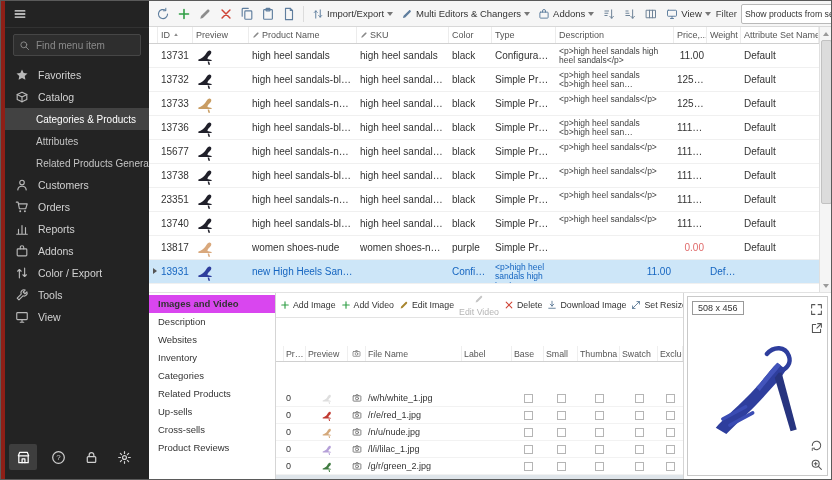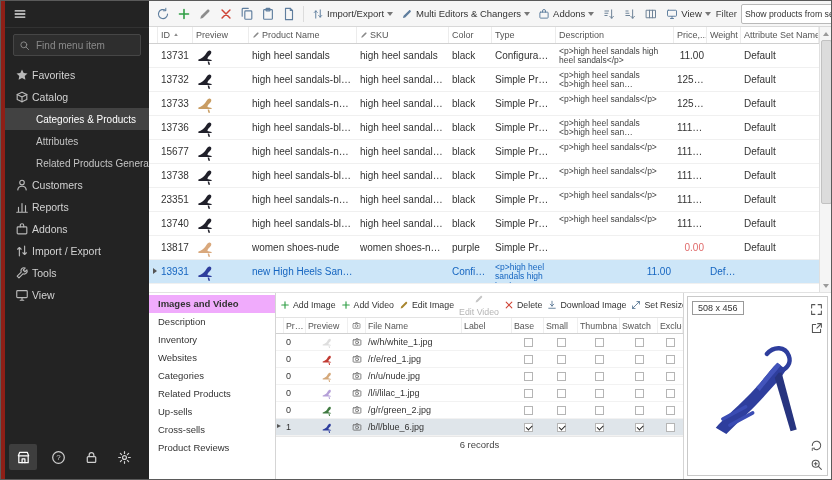--- a/index.html
+++ b/index.html
@@ -12,21 +12,21 @@
            padding-left:4px;box-sizing:border-box;}
   .sb-top{height:26px;flex:none;display:flex;align-items:center;padding-left:8px;border-bottom:1px solid #323232;}
   .sb-top .icn{color:#e8e8e8;}
   .sb-search{margin:6px 8px 4px 8px;height:20px;flex:none;background:#2e2e2e;border:1px solid #464646;border-radius:2px;
              display:flex;align-items:center;padding:0 5px;gap:4px;}
   .sb-search .icn{width:11px;height:11px;color:#8f8f8f;}
   .sb-search input{flex:1;min-width:0;background:transparent;border:none;outline:none;color:#ddd;font-size:10px;
                    font-family:"Liberation Sans",sans-serif;}
   .sb-search input::placeholder{color:#8a8a8a;}
   .sb-menu{flex:1;overflow:hidden;padding-top:4px;}
-  .sb-item{height:22px;display:flex;align-items:center;gap:3px;padding-left:10px;font-size:10.5px;color:#d2d2d2;
+  .sb-item{height:22px;display:flex;align-items:center;gap:9px;padding-left:10px;font-size:10.5px;color:#d2d2d2;
            white-space:nowrap;overflow:hidden;cursor:default;}
   .sb-item .icn{width:14px;height:14px;color:#b9b9b9;flex:none;}
   .sb-item.child{padding-left:31px;font-size:10px;color:#c4c4c4;}
   .sb-item.selected{background:#424242;color:#ffffff;}
   .sb-footer{flex:none;height:36px;display:flex;align-items:center;justify-content:space-between;padding:0 12px 4px 4px;}
   .sb-foot-btn{width:24px;height:24px;display:flex;align-items:center;justify-content:center;background:none;border:none;
                color:#cfcfcf;padding:0;}
   .sb-foot-btn .icn{width:15px;height:15px;}
   .sb-foot-btn.active{background:#3e3e3e;border-radius:2px;color:#fff;width:28px;height:26px;}
 
@@ -78,23 +78,23 @@
   .vs-down::after{content:"";border:3px solid transparent;border-top:4px solid #9a9a9a;margin-top:2px;}
   .vs-thumb{position:absolute;top:13px;left:1px;width:9px;height:162px;background:#dcdcdc;border:1px solid #c2c2c2;border-radius:2px;}
 
   .statusbar{height:18px;flex:none;line-height:17px;font-size:9.5px;color:#444;background:#fbfbfb;
              border-bottom:1px solid #d8d8d8;padding-left:100px;box-sizing:border-box;}
 
   
   .bottom{flex:1;min-height:0;display:flex;}
   .tabs{width:127px;flex:none;border-right:1px solid #d5d5d5;background:#fff;padding-top:2px;box-sizing:border-box;overflow:hidden;}
   .tab{height:18px;line-height:18px;padding:0 9px;font-size:9.5px;color:#333;white-space:nowrap;overflow:hidden;cursor:default;}
-  .tab.active{background:#f0abfc;font-weight:bold;}
-
-  .dcenter{width:408px;flex:none;display:flex;flex-direction:column;border-right:1px solid #d5d5d5;box-sizing:border-box;min-width:0;background:#fff;}
+  .tab.active{background:#d946ef;font-weight:bold;}
+
+  .dcenter{width:408px;flex:none;display:flex;flex-direction:column;border-right:1px solid #d5d5d5;box-sizing:border-box;min-width:0;background:#fff;gap:28px;}
   .dc-toolbar{height:24px;flex:none;display:flex;align-items:center;gap:5px;padding:0 4px;border-bottom:1px solid #e3e3e3;
               overflow:hidden;white-space:nowrap;}
   .dc-btn{display:inline-flex;align-items:center;gap:3px;background:none;border:none;padding:0;font-size:8.8px;color:#333;
           font-family:inherit;flex:none;}
   .dc-btn .icn{width:10px;height:10px;}
   .dc-btn.disabled{color:#b5b5b5;flex-direction:column;}
   .dc-btn.disabled .icn{color:#c5c5c5 !important;}
 
   .bgrid-head,.brow{display:grid;grid-template-columns:8px 22px 42px 18px 96px 50px 32px 34px 42px 38px minmax(0,1fr);align-items:center;}
   .bgrid-head{height:15px;flex:none;border-bottom:1px solid #d0d0d0;}
@@ -193,20 +193,30 @@
         <div class="sb-item">
           <span class="icn">
             <svg viewBox="0 0 16 16" fill="none" stroke="currentColor" stroke-width="1.3" stroke-linecap="round" stroke-linejoin="round">
               <circle cx="8" cy="5.2" r="2.6"></circle>
               <path d="M3.2 13.5c.3-2.7 2.3-4.1 4.8-4.1s4.5 1.4 4.8 4.1"></path>
             </svg>
           </span>
           <span>Customers</span>
         </div>
 
+        <div class="sb-item">
+          <span class="icn">
+            <svg viewBox="0 0 16 16" fill="none" stroke="currentColor" stroke-width="1.3" stroke-linecap="round" stroke-linejoin="round">
+              <path d="M1.5 2.5h2L5 10h7.2l1.8-5.5H4.2"></path>
+              <circle cx="6" cy="12.8" r="1.1" fill="currentColor" stroke="none"></circle>
+              <circle cx="11.3" cy="12.8" r="1.1" fill="currentColor" stroke="none"></circle>
+            </svg>
+          </span>
+          <span>Orders</span>
+        </div>
 
         <div class="sb-item">
           <span class="icn">
             <svg viewBox="0 0 16 16" fill="none" stroke="currentColor" stroke-width="1.3" stroke-linecap="round" stroke-linejoin="round">
               <path d="M2 14h12"></path>
               <path d="M4 13V8.5M8 13V4M12 13V6.5"></path>
             </svg>
           </span>
           <span>Reports</span>
         </div>
@@ -220,21 +230,21 @@
           </span>
           <span>Addons</span>
         </div>
 
         <div class="sb-item">
           <span class="icn">
             <svg viewBox="0 0 16 16" fill="none" stroke="currentColor" stroke-width="1.3" stroke-linecap="round" stroke-linejoin="round">
               <path d="M5 13.5V4M5 4L3 6m2-2l2 2M11 2.5V12m0 0l-2-2m2 2l2-2"></path>
             </svg>
           </span>
-          <span>Import / Export</span>
+          <span>Color / Export</span>
         </div>
 
         <div class="sb-item">
           <span class="icn">
             <svg viewBox="0 0 16 16" fill="none" stroke="currentColor" stroke-width="1.3" stroke-linecap="round" stroke-linejoin="round">
               <path d="M13.6 4.4a3.4 3.4 0 0 1-4.5 4.5l-4.6 4.6-2-2 4.6-4.6a3.4 3.4 0 0 1 4.5-4.5L9.4 4.6l2 2z"></path>
             </svg>
           </span>
           <span>Tools</span>
         </div>
@@ -712,25 +722,25 @@
 
           <div class="tab active">
             <span>Images and Video</span>
           </div>
 
           <div class="tab">
             <span>Description</span>
           </div>
 
           <div class="tab">
+            <span>Websites</span>
+          </div>
+
+          <div class="tab">
             <span>Inventory</span>
-          </div>
-
-          <div class="tab">
-            <span>Websites</span>
           </div>
 
           <div class="tab">
             <span>Categories</span>
           </div>
 
           <div class="tab">
             <span>Related Products</span>
           </div>
 

